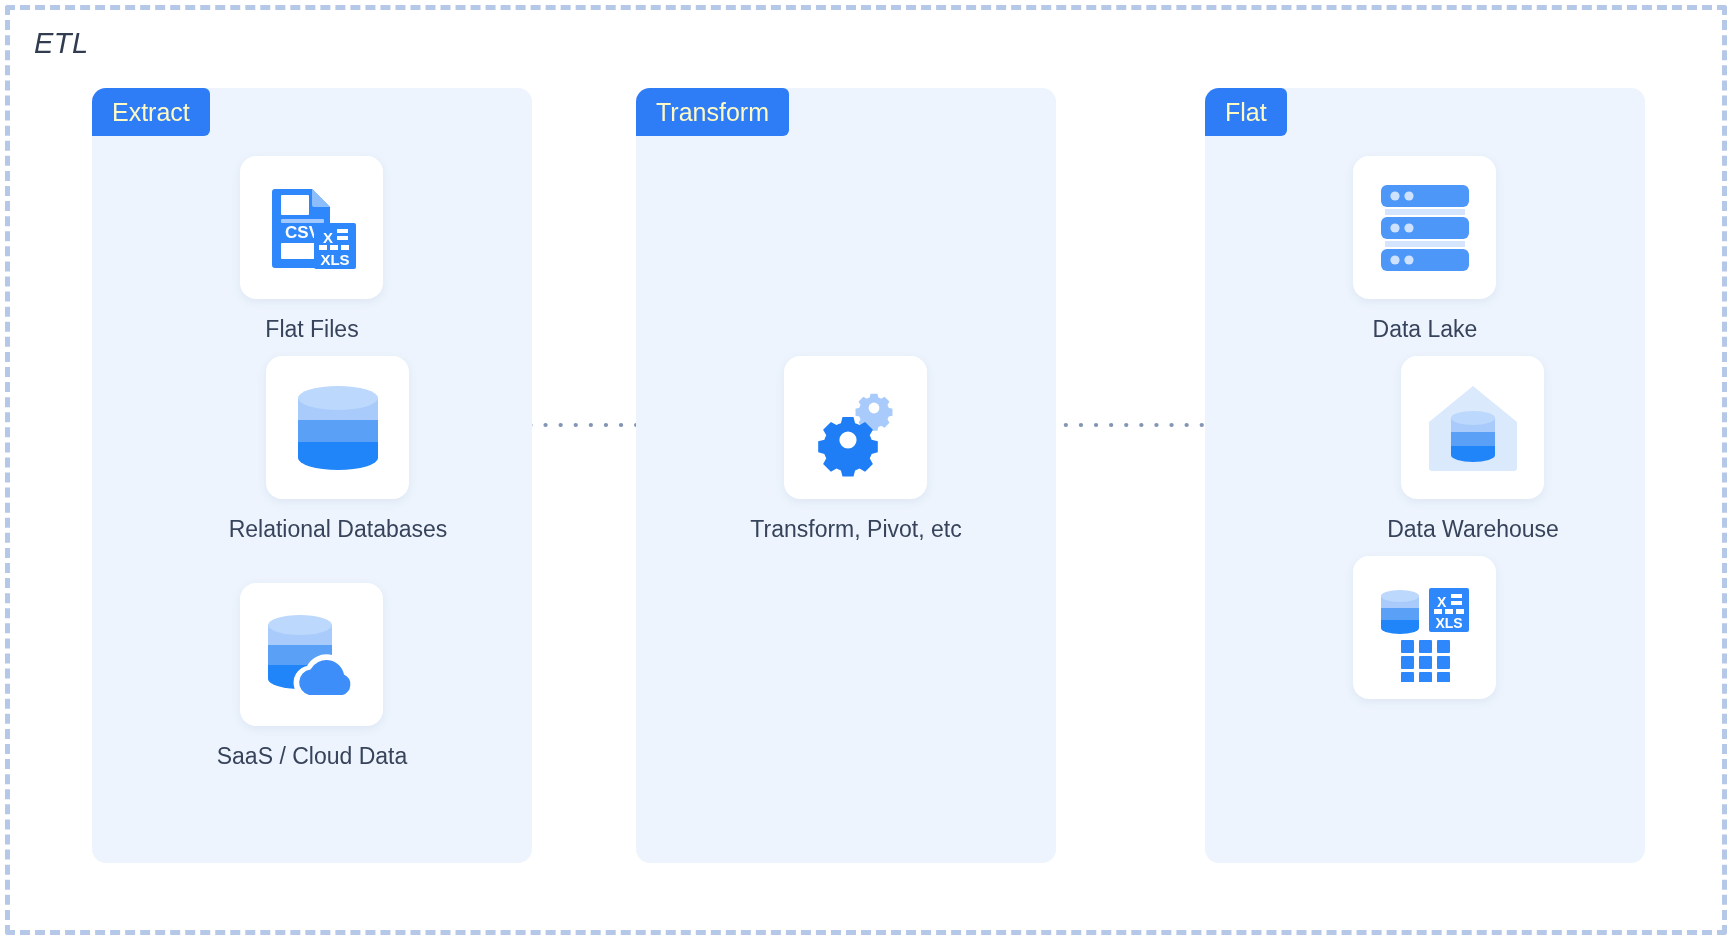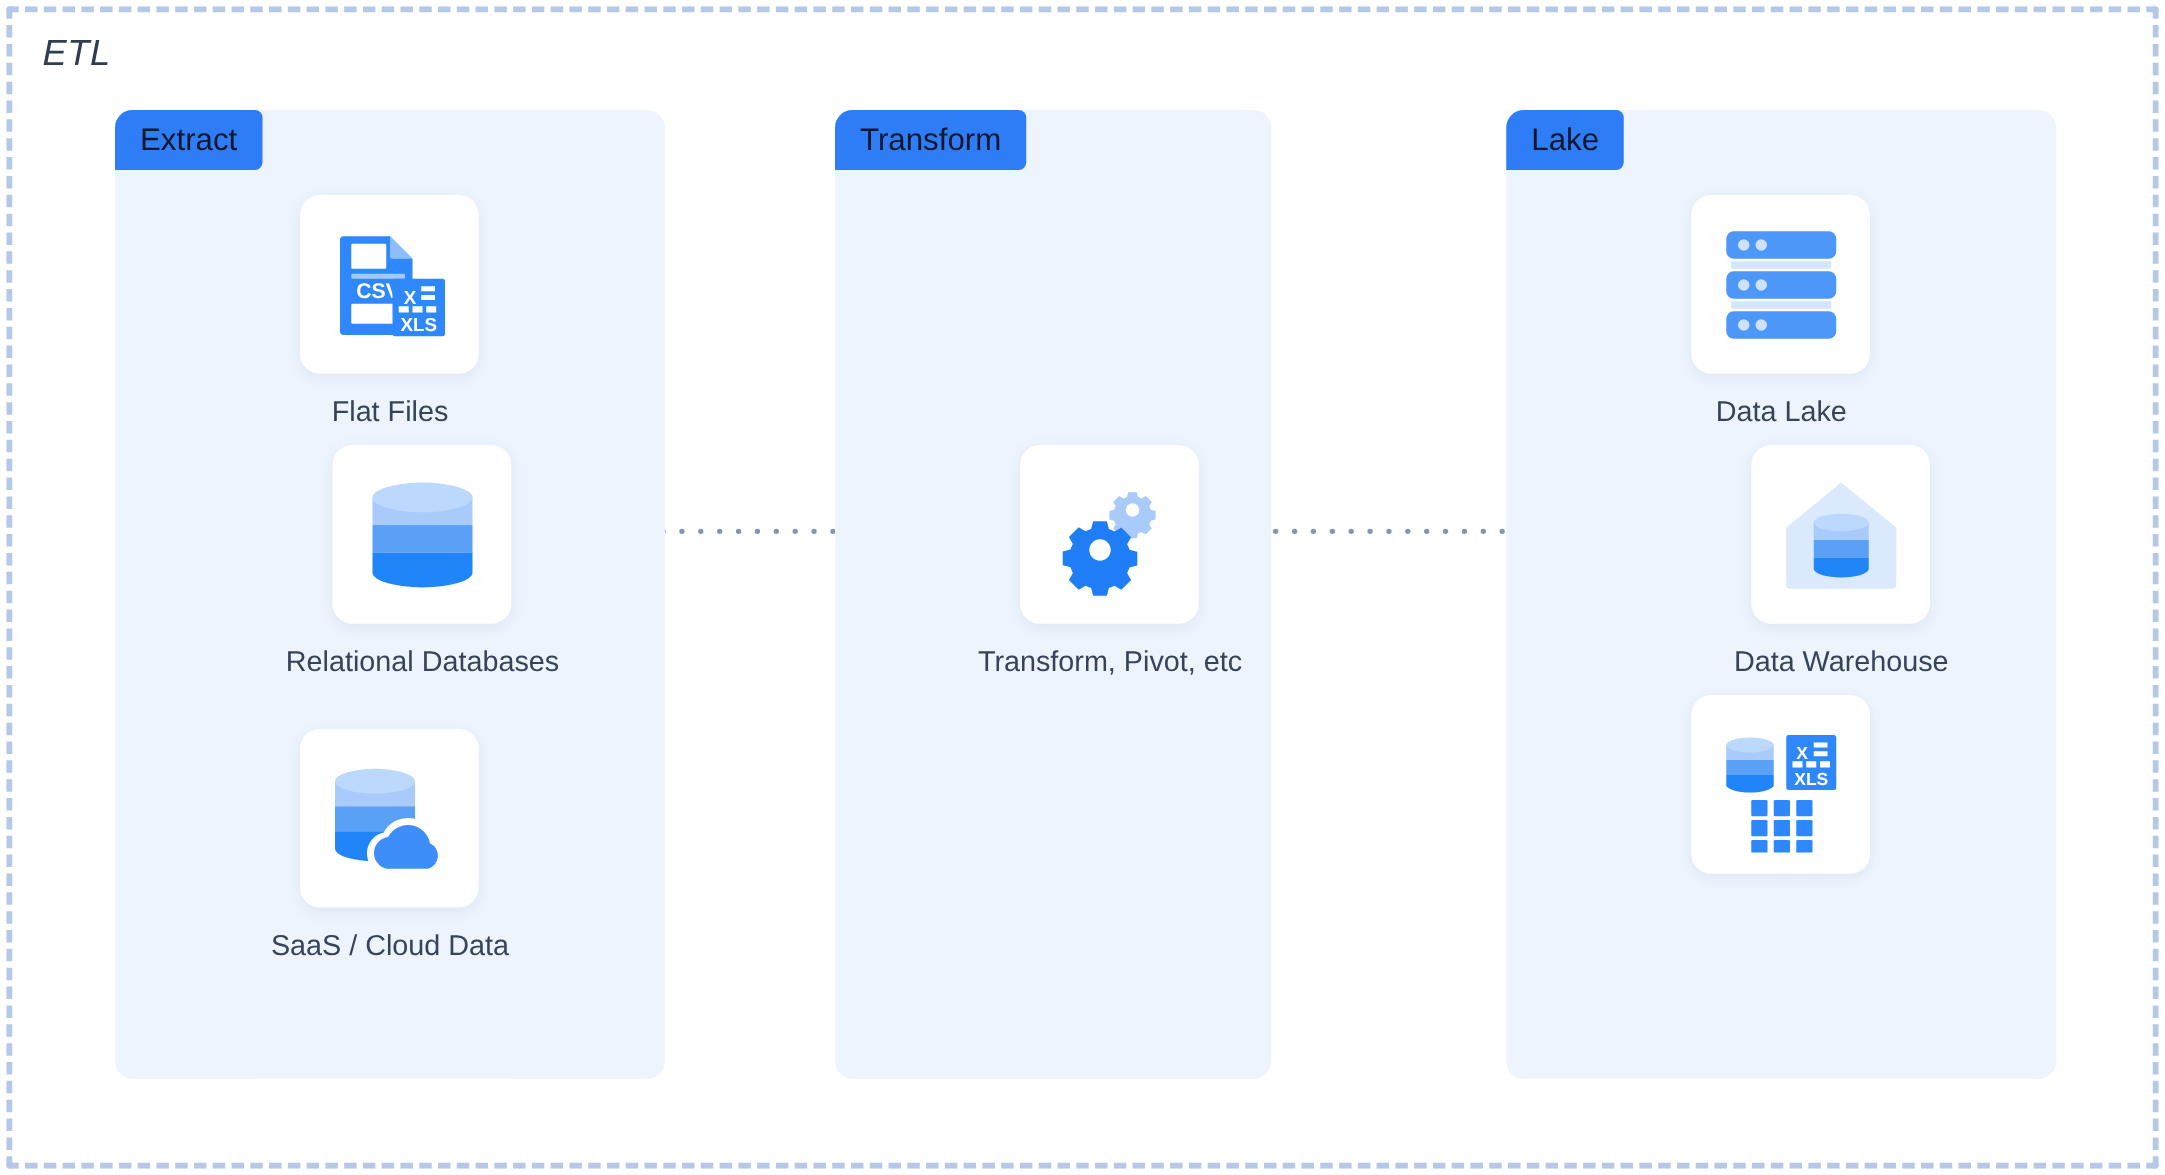--- a/index.html
+++ b/index.html
@@ -42,30 +42,30 @@
 
   
   .stage {
     position: absolute;
     top: 88px;
     height: 775px;
     background: #edf4fd;
     border-radius: 14px;
   }
   .stage-extract   { left: 92px;   width: 440px; }
-  .stage-transform { left: 668px;  width: 349px; }
+  .stage-transform { left: 636px;  width: 420px; }
   .stage-load      { left: 1205px; width: 440px; }
 
   .stage-badge {
     position: absolute;
     left: 0; top: 0;
     height: 48px;
     padding: 0 20px;
     background: #2f7df6;
-    color: #0f172a;
+    color: #fef9c3;
     font-size: 25px;
     line-height: 48px;
     border-radius: 14px 6px 6px 0;
     white-space: nowrap;
   }
 
   
   .node {
     position: absolute;
     width: 143px;
@@ -229,21 +229,21 @@
               <circle cx="0" cy="0" r="8.6" fill="#ffffff"></circle>
             </g>
           </svg>
         </div>
       </div>
       <div class="node-label">Transform, Pivot, etc</div>
     </div>
   </div>
 
   <div class="stage stage-load">
-    <div class="stage-badge">Lake</div>
+    <div class="stage-badge">Flat</div>
 
     <div class="node n-lake">
       <div class="node-tile">
         <div class="icon-wrap">
           <svg width="100" height="94" viewBox="0 0 100 94">
             <rect x="6" y="4" width="88" height="22" rx="6" fill="#4d97f8"></rect>
             <rect x="6" y="36" width="88" height="22" rx="6" fill="#4d97f8"></rect>
             <rect x="6" y="68" width="88" height="22" rx="6" fill="#4d97f8"></rect>
             <rect x="10" y="28" width="80" height="6" fill="#d4e5fd"></rect>
             <rect x="10" y="60" width="80" height="6" fill="#d4e5fd"></rect>

